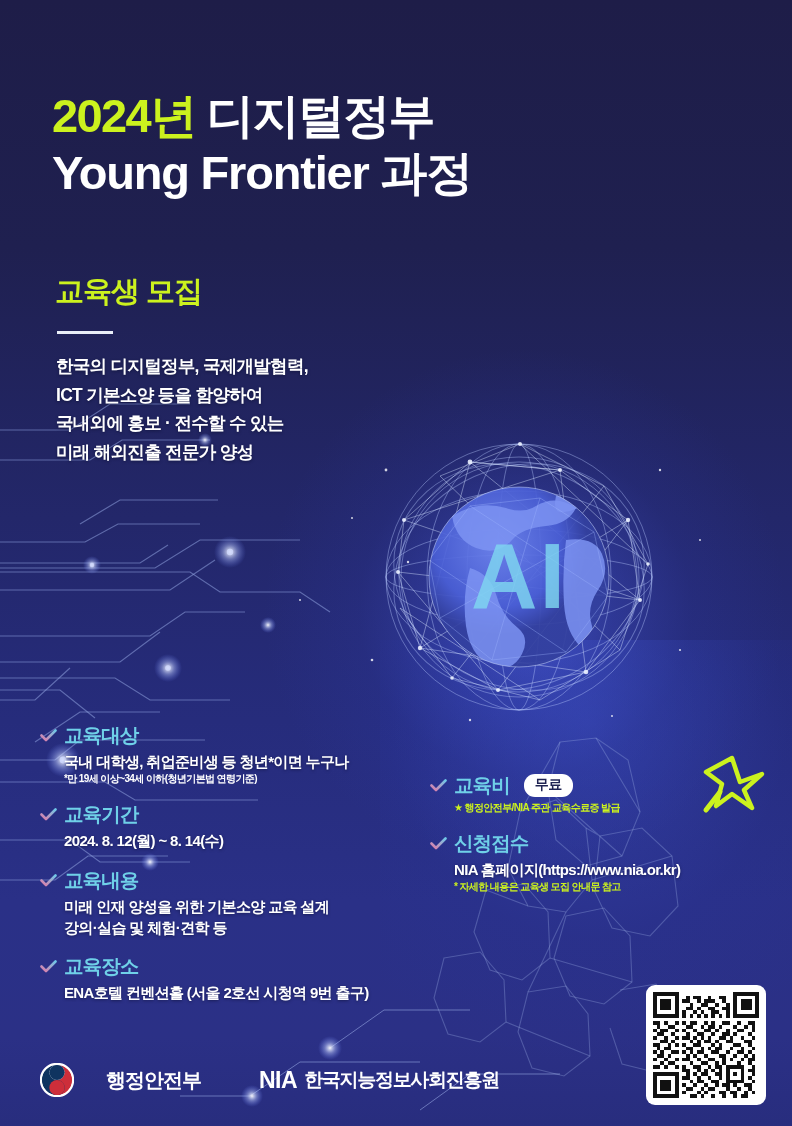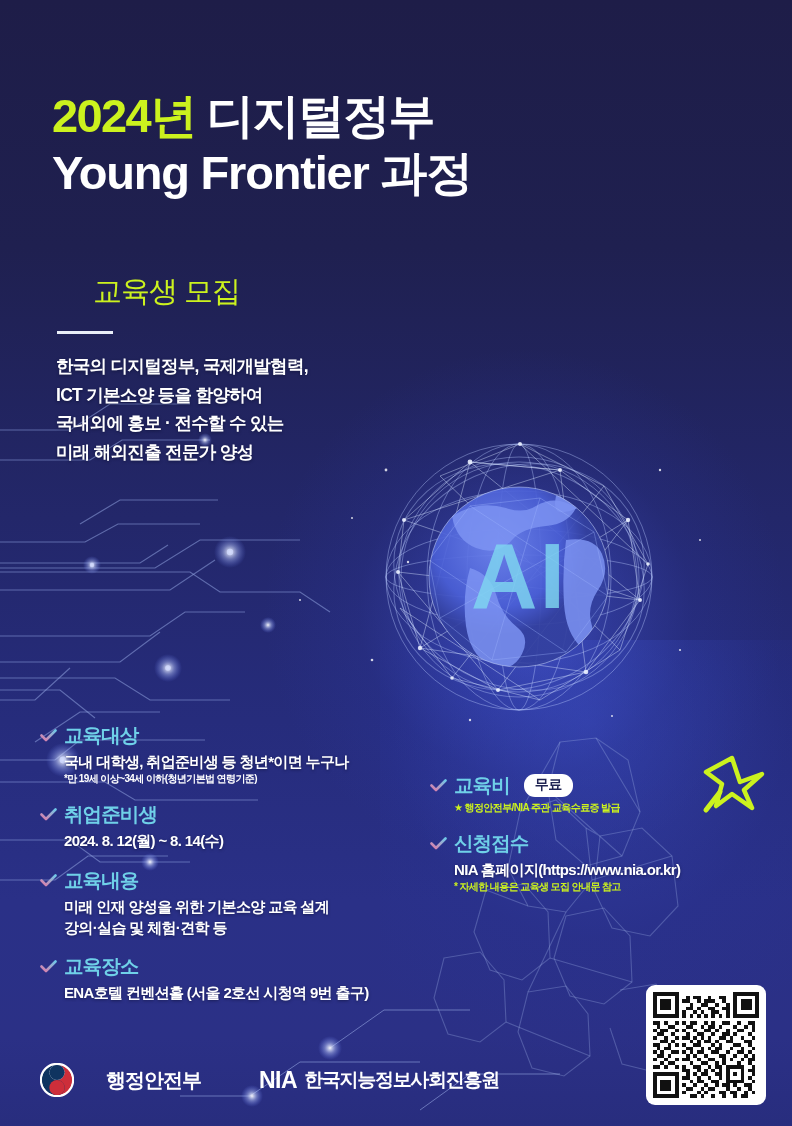--- a/index.html
+++ b/index.html
@@ -50,21 +50,21 @@
     line-height:1.18; color:#ffffff; white-space:nowrap;
   }
   .title-l1 .yr{ color:#ccf21e; }
   .title-l2{
     font-size:47px; font-weight:800; letter-spacing:-1.2px;
     line-height:1.18; color:#ffffff; white-space:nowrap; margin-top:2px;
   }
 
   .subhead{
     position:absolute; left:55px; top:272px; z-index:6;
-    font-size:29px; font-weight:400; color:#ccf21e; letter-spacing:-1px;margin-left:38px;
+    font-size:29px; font-weight:700; color:#ccf21e; letter-spacing:-1px;
   }
   .rule{
     position:absolute; left:57px; top:331px; width:56px; height:3px;
     background:#e9eef8; z-index:6;
   }
   .desc{
     position:absolute; left:56px; top:352px; z-index:6;
     font-size:17.5px; font-weight:700; line-height:1.63;
     color:#ffffff; letter-spacing:-.7px; white-space:pre-line;
     text-shadow:0 1px 3px rgba(10,12,40,.55);
@@ -350,21 +350,21 @@
       </div>
       <div class="blk-body">국내 대학생, 취업준비생 등 청년*이면 누구나</div>
       <div class="blk-note">*만 19세 이상~34세 이하(청년기본법 연령기준)</div>
     </div>
 
     <div class="blk">
       <div class="blk-head">
         <svg class="chk" viewBox="0 0 17 13">
           <path d="M1.5,6.5 L6,11 L15.5,1.5" fill="none" stroke="url(#cg1)" stroke-width="2.6" stroke-linecap="round" stroke-linejoin="round"></path>
         </svg>
-        <span class="blk-title">취업준비생</span>
+        <span class="blk-title">교육기간</span>
       </div>
       <div class="blk-body">2024. 8. 12(월) ~ 8. 14(수)</div>
     </div>
 
     <div class="blk">
       <div class="blk-head">
         <svg class="chk" viewBox="0 0 17 13">
           <path d="M1.5,6.5 L6,11 L15.5,1.5" fill="none" stroke="url(#cg1)" stroke-width="2.6" stroke-linecap="round" stroke-linejoin="round"></path>
         </svg>
         <span class="blk-title">교육내용</span>

